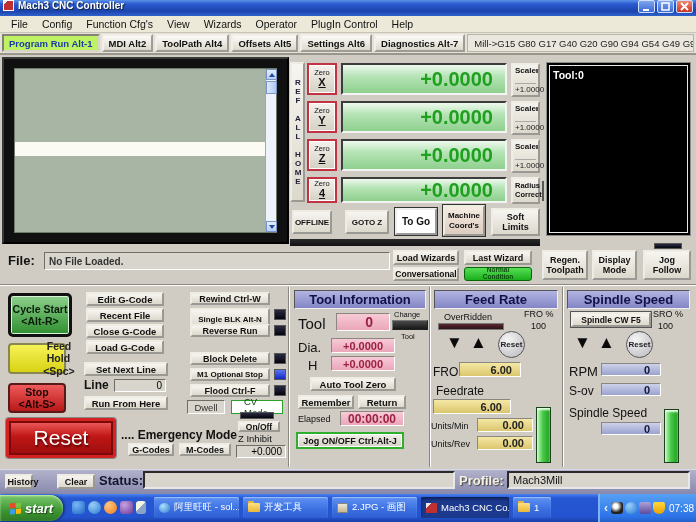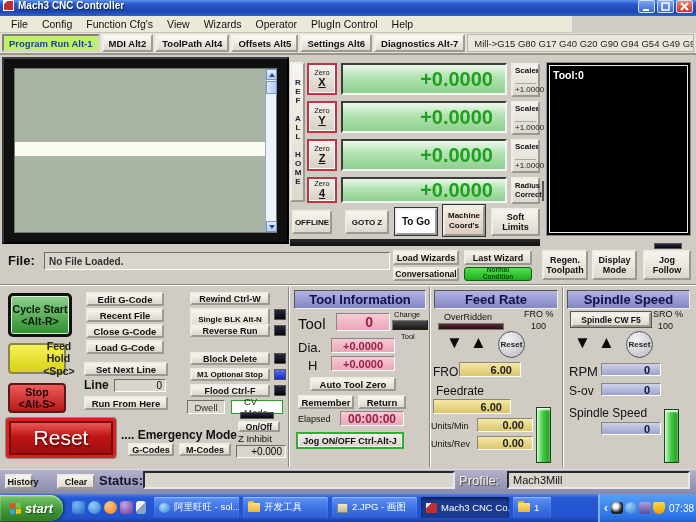--- a/index.html
+++ b/index.html
@@ -10,21 +10,21 @@
   
   .titlebar { left:0; top:0; width:696px; height:16px;
     background:linear-gradient(180deg,#5a92e8 0%,#2a5ad0 25%,#1c44ae 70%,#2f62cc 100%);
     display:flex; padding:0 3px; }
   .app-icon { width:11px; height:11px; background:linear-gradient(135deg,#e8e8e8 20%,#c03030 21%); border:1px solid #fff; margin-right:4px; }
   .wtitle { color:#fff; font-size:10px; font-weight:bold; text-shadow:1px 1px 1px #123; flex:1; }
   .wbtns { display:flex; gap:2px; }
   .wbtn { width:17px; height:13px; border-radius:2px; border:1px solid #cfe0ff;
     background:linear-gradient(#7fa7ee,#3a68d4); display:flex; align-items:center; justify-content:center; }
   .wbtn.close { background:linear-gradient(#ef8973,#cc3220); }
-  .menubar { left:0; top:16px; width:572px; height:17px; background:#ece9d8; border-bottom:1px solid #c8c4b8;
+  .menubar { left:0; top:16px; width:696px; height:17px; background:#ece9d8; border-bottom:1px solid #c8c4b8;
     display:flex; align-items:center; padding-left:4px; }
   .mi { font-size:10.5px; color:#111; padding:0 7px; }
   .tabbar { left:0; top:33px; width:696px; height:22px; background:#e4e1d6; display:flex; align-items:stretch; padding:1px 2px; gap:2px; border-bottom:2px solid #9a968c; }
   .tab { border:2px outset #f2efe8; background:linear-gradient(#fbfaf7,#dcd8cc); font-size:9.5px; font-weight:bold; color:#111;
     display:flex; align-items:center; justify-content:center; padding:0 5px; white-space:nowrap; }
   .tab.active { border:2px inset #d8d4c8; background:#bef264; color:#1c3da0; }
   .modal { flex:1; background:#eae7de; border:1px solid #b8b4a8; display:flex; align-items:center; padding:0 6px;
     font-size:9.5px; color:#222; white-space:nowrap; overflow:hidden; }
 
   
@@ -107,21 +107,21 @@
     box-shadow:inset 0 0 0 2px #7a0a0a, 0 0 0 1px #888; color:#fff; font-size:21px;
     display:flex; align-items:center; justify-content:center; text-shadow:1px 2px 2px #500; }
   .cvmode { background:#fff; border:1px solid #2aa02a; color:#114411; font-size:9.5px;
     display:flex; align-items:center; justify-content:center; }
   .jogbtn { border:2px solid #2fae2f; background:linear-gradient(#f2f0ea,#d4d0c4); box-shadow:inset 0 0 0 1px #fff;
     font-size:9px; font-weight:bold; color:#111; display:flex; align-items:center; justify-content:center; }
 
   
   .statusbar { left:0; top:469px; width:696px; height:25px; background:linear-gradient(#b2b2cc,#8888ac); border-top:1px solid #d8d8e8; }
   .statlbl { font-size:13px; font-weight:bold; color:#14142e; }
-  .proflbl { font-size:13px; font-weight:normal; color:#f4efe0; text-shadow:1px 1px 1px #444; }
+  .proflbl { font-size:13px; font-weight:bold; color:#f4efe0; text-shadow:1px 1px 1px #444; }
   .statfield { border:2px solid; border-color:#2a2a2a #e8e8e8 #e8e8e8 #2a2a2a; background:#d8d5cc; }
 
   
   .taskbar { left:0; top:494px; width:696px; height:28px;
     background:linear-gradient(180deg,#4a84f0 0%,#2658d4 14%,#2453cf 82%,#1a41a8 100%); }
   .startbtn { position:absolute; left:0; top:1px; width:63px; height:26px; border-radius:0 13px 13px 0;
     background:linear-gradient(#7cc86c,#3d9632 60%,#2f7a26); box-shadow:inset 0 1px 2px #c8f0b8, 2px 0 3px rgba(0,0,0,.4);
     display:flex; align-items:center; justify-content:center; gap:4px; }
   .startbtn .stxt { color:#fff; font-size:13px; font-weight:bold; font-style:italic; text-shadow:1px 1px 1px #1a4a12; }
   .flag { display:grid; grid-template-columns:5px 5px; grid-template-rows:5px 5px; gap:1px; transform:skewY(-6deg); }

